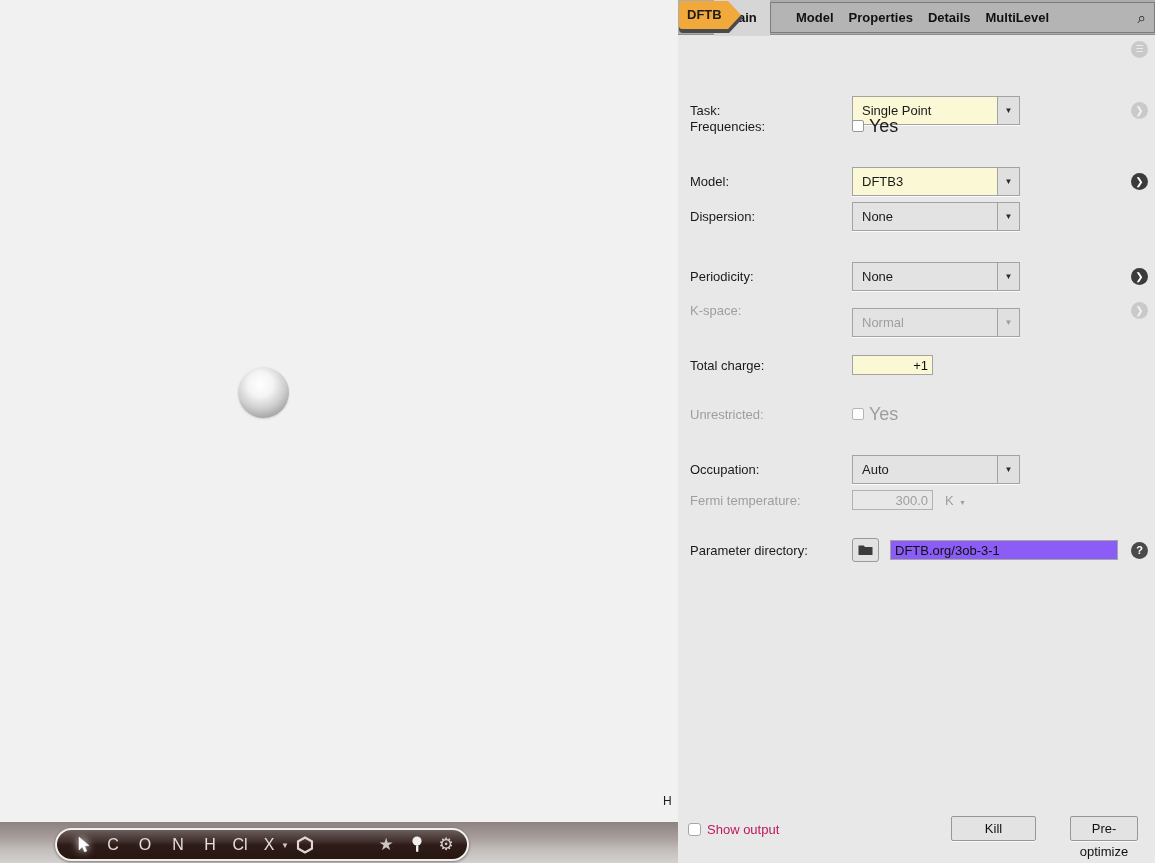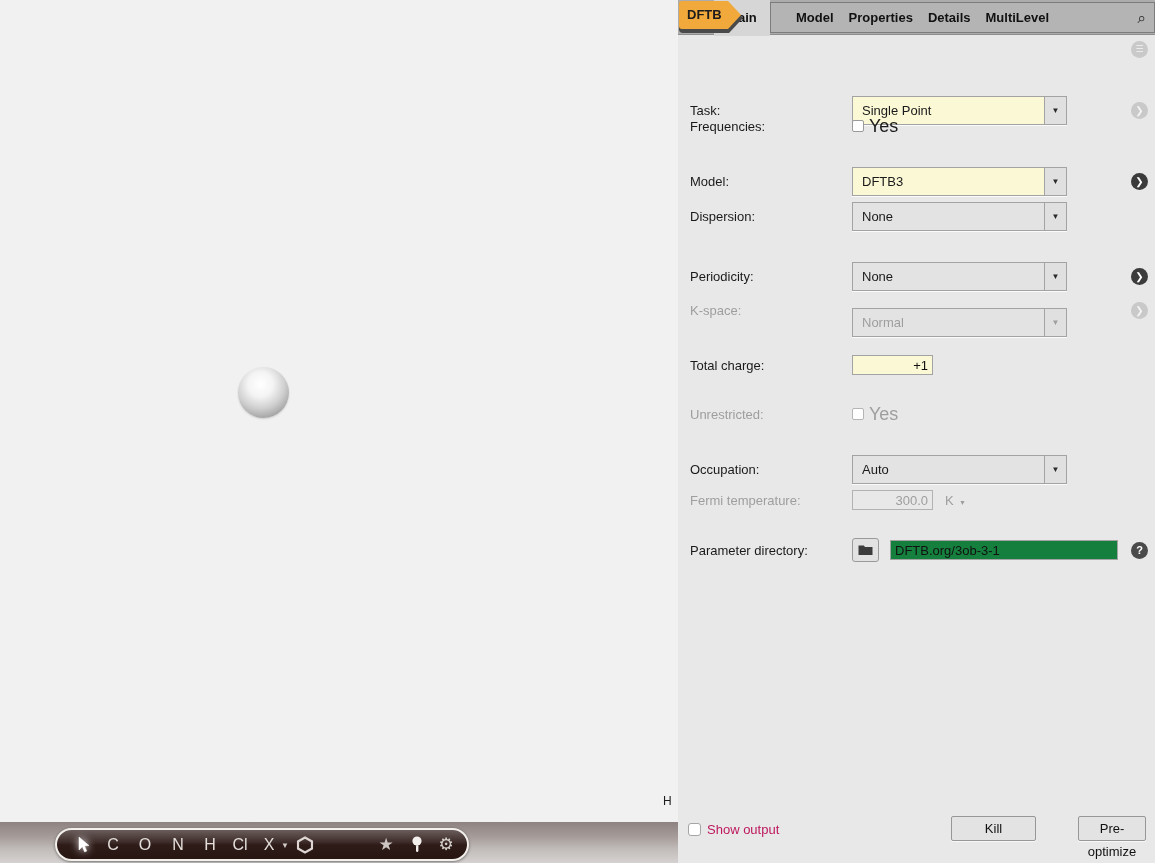--- a/index.html
+++ b/index.html
@@ -47,21 +47,21 @@
     font-weight:bold; font-size:13px; color:#1c1c1c; }
   #tab-group { position:absolute; left:92px; top:2px; width:385px; height:31px; background:#b4b4b4;
     border:1px solid #7c7c7c; display:flex; align-items:center; padding-left:25px; gap:15px; }
   .tab-label { font-weight:bold; font-size:13px; color:#111; cursor:pointer; white-space:nowrap; }
   #search-icon { margin-left:auto; margin-right:8px; font-size:15px; color:#222; cursor:pointer; }
 
   
   .row { position:absolute; left:0; width:477px; display:flex; align-items:center; }
   .flabel { position:absolute; left:12px; font-size:13px; color:#1a1a1a; white-space:nowrap; }
   .flabel.dis { color:#9e9e9e; }
-  .dropdown { position:absolute; left:174px; width:215px; height:29px; border:1px solid #a3a3a3;
+  .dropdown { position:absolute; left:174px; width:168px; height:29px; border:1px solid #a3a3a3;
     background:#e3e3e3; display:flex; align-items:center; cursor:pointer;
     box-shadow:0 1px 0 rgba(255,255,255,0.8); }
   .dropdown.yellow { background:#fbf8d6; }
   .dropdown.dis { cursor:default;margin-top:24px; }
   .dd-text { flex:1; padding-left:9px; font-size:13px; color:#1a1a1a; }
   .dropdown.dis .dd-text { color:#9e9e9e; }
   .dd-btn { width:22px; height:100%; border-left:1px solid #a3a3a3; background:#e0e0e0;
     display:flex; align-items:center; justify-content:center; font-size:8px; color:#2a2a2a; }
   .dropdown.dis .dd-btn { color:#9e9e9e; }
   .tinput { position:absolute; left:174px; width:81px; height:20px; border:1px solid #a3a3a3;
@@ -79,35 +79,35 @@
   .chevron.dis { background:#c9c9c9; color:#f4f4f4; cursor:default; }
   #menu-circle { position:absolute; left:453px; top:41px; width:17px; height:17px; border-radius:50%;
     background:#c9c9c9; color:#f4f4f4; font-size:9px; text-align:center; line-height:17px; }
   .unit { font-size:13px; color:#9e9e9e; position:absolute; left:267px; }
   .unit-caret { font-size:7px; color:#9e9e9e; position:absolute; left:281px; top:9px; }
 
   #folder-btn { position:absolute; left:174px; width:27px; height:24px; background:#e2e2e2;
     border:1px solid #9a9a9a; border-radius:3px; display:flex; align-items:center;
     justify-content:center; cursor:pointer; }
   #paramdir-input { position:absolute; left:212px; width:228px; height:20px; border:1px solid #a3a3a3;
-    background:#15803d; font-size:13px; color:#111; text-align:left; padding-left:4px;
+    background:#8b5cf6; font-size:13px; color:#111; text-align:left; padding-left:4px;
     font-family:"Liberation Sans","DejaVu Sans",sans-serif; }
   #help-circle { position:absolute; left:453px; width:17px; height:17px; border-radius:50%;
     background:#4a4a4a; color:#fff; font-size:11px; font-weight:bold; text-align:center;
     line-height:17px; cursor:pointer; }
 
   
   #show-output-box { position:absolute; left:10px; top:823px; width:13px; height:13px;
     background:#fff; border:1px solid #a5a5a5; border-radius:3px; cursor:pointer; }
   #show-output-label { position:absolute; left:29px; top:822px; font-size:13px; color:#be185d; }
   .fbtn { position:absolute; top:816px; height:25px; background:#e3e3e3; border:1px solid #979797;
     border-radius:2px; font-size:13px; color:#111; text-align:center; line-height:23px; cursor:pointer;
     box-shadow:0 1px 0 rgba(255,255,255,0.7); }
   #kill-btn { left:273px; width:85px; }
-  #preopt-btn { left:400px; width:68px; }
+  #preopt-btn { left:392px; width:68px; }
 </style>
 </head>
 <body>
 
 <div id="stage">
 
   <div id="viewer">
     <div id="atom-sphere"></div>
     <div id="atom-label">H</div>
   </div>

